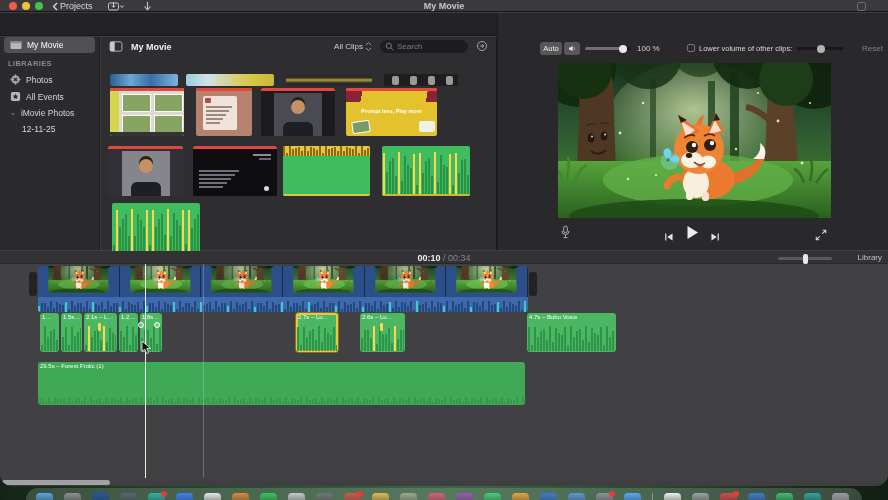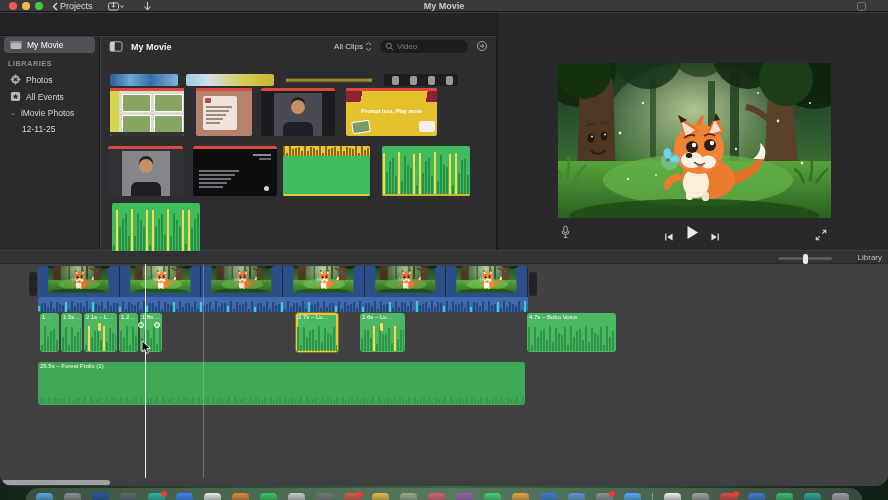--- a/index.html
+++ b/index.html
@@ -332,21 +332,21 @@
         <span>All Clips</span>
         <svg width="7" height="11" viewBox="0 0 7 11">
             <path d="M1 4 L3.5 1.5 L6 4 M1 7 L3.5 9.5 L6 7" stroke="#9a9a9e" fill="none"></path>
           </svg>
       </span>
       <span class="searchbox">
         <svg width="9" height="9" viewBox="0 0 14 14">
             <circle cx="6" cy="6" r="4" stroke="#7e7e82" stroke-width="1.5" fill="none"></circle>
             <path d="M9 9 L13 13" stroke="#7e7e82" stroke-width="1.5"></path>
           </svg>
-        <span>Video</span>
+        <span>Search</span>
       </span>
       <span>
         <svg width="12" height="12" viewBox="0 0 16 16">
             <circle cx="8" cy="8" r="6" stroke="#c8c8cc" fill="none"></circle>
             <path d="M5 8 H10 M8 5.5 L10.5 8 L8 10.5" stroke="#c8c8cc" fill="none"></path>
           </svg>
       </span>
     </div>
     <div class="abs" id="clipGrid" style="left:0;top:0;width:396px;height:213px">
         <div class="thumb" style="left: 9px; top: 37px; width: 68px; height: 12px; background: linear-gradient(90deg, rgb(44, 90, 142), rgb(106, 168, 212) 30%, rgb(58, 110, 168) 60%, rgb(127, 179, 216));"></div>
@@ -507,20 +507,40 @@
             <i style="height: 23px; background: rgb(42, 145, 70);"></i>
             <i style="height: 32px; background: rgb(42, 145, 70);"></i>
             <i style="height: 37px; background: rgb(42, 145, 70);"></i>
           </span>
           <span style="position: absolute; left: 0px; right: 0px; bottom: 0px; height: 2px; background: rgb(200, 184, 56);"></span>
         </div>
       </div>
   </div>
 
   <div class="rightpanel abs">
+    <div class="audiorow">
+      <span class="pillbtn" style="left:42px;top:2px;width:22px;height:13px">Auto</span>
+      <span class="pillbtn" style="left:66px;top:2px;width:16px;height:13px">
+        <svg width="9" height="9" viewBox="0 0 16 16">
+            <path d="M2 6 H4.5 L8 3 V13 L4.5 10 H2 Z" fill="#f0f0f2"></path>
+            <path d="M10.5 5.5 q2 2.5 0 5" stroke="#f0f0f2" fill="none"></path>
+          </svg>
+      </span>
+      <span class="slider" style="left:87px;top:7px;width:46px">
+        <span class="fill" style="width:38px"></span>
+          <span class="knob" style="left:34px"></span>
+      </span>
+      <span class="abs" style="left:139px;top:4px;font-size:8px;color:#d0d0d4">100 %</span>
+      <span class="checkbox" style="left:189px;top:4px"></span>
+      <span class="abs" style="left:201px;top:4px;font-size:7.5px;color:#d8d8dc;white-space:nowrap">Lower volume of other clips:</span>
+      <span class="slider" style="left:299px;top:7px;width:46px">
+        <span class="knob" style="left:20px;background:#b4b4b8"></span>
+      </span>
+      <span class="abs dimtext" style="right:5px;top:4px">Reset</span>
+    </div>
     <div class="viewer">
       <svg viewBox="0 0 273 155">
           <use href="#foxscene" xlink:href="#foxscene"></use>
         </svg>
     </div>
     <div class="transport">
       <span class="abs" style="left:62px;top:3px">
         <svg width="11" height="15" viewBox="0 0 14 18">
             <rect x="4.7" y="0.8" width="4.6" height="8.5" rx="2.3" stroke="#d0d0d4" fill="none"></rect>
             <path d="M2.5 7 a4.5 4.5 0 0 0 9 0 M7 12 V15 M4.5 15.5 H9.5" stroke="#d0d0d4" fill="none"></path>
@@ -546,20 +566,25 @@
       <span class="abs" style="left:317px;top:5px">
         <svg width="12" height="12" viewBox="0 0 14 14">
             <path d="M9 1.5 H12.5 V5 M12.5 1.5 L8.5 5.5 M5 12.5 H1.5 V9 M1.5 12.5 L5.5 8.5" stroke="#d0d0d4" fill="none" stroke-width="1.3"></path>
           </svg>
       </span>
     </div>
   </div>
   <div class="abs" style="left:497px;top:36px;width:1px;height:214px;background:#1c1c1e"></div>
 
   <div class="tltoolbar abs">
+    <div class="timetext abs">
+      <b>00:10</b>
+      <span>/</span>
+      <span>00:34</span>
+    </div>
     <span class="slider" style="left:778px;top:6px;width:54px;background:#5a5a5e">
       <span class="knob" style="left:25px;width:5px;height:10px;border-radius:2px;top:-3.5px"></span>
     </span>
     <span class="abs" style="right:6px;top:2px;font-size:8px;color:#c0c0c4">Library</span>
   </div>
 
   <div class="timeline abs" id="timeline">
     <div class="edgetab" style="left:29px"></div>
     <div class="edgetab" style="left:529px"></div>
     <div class="vclip abs" id="videoClip" style="left: 38px; width: 490px;">

